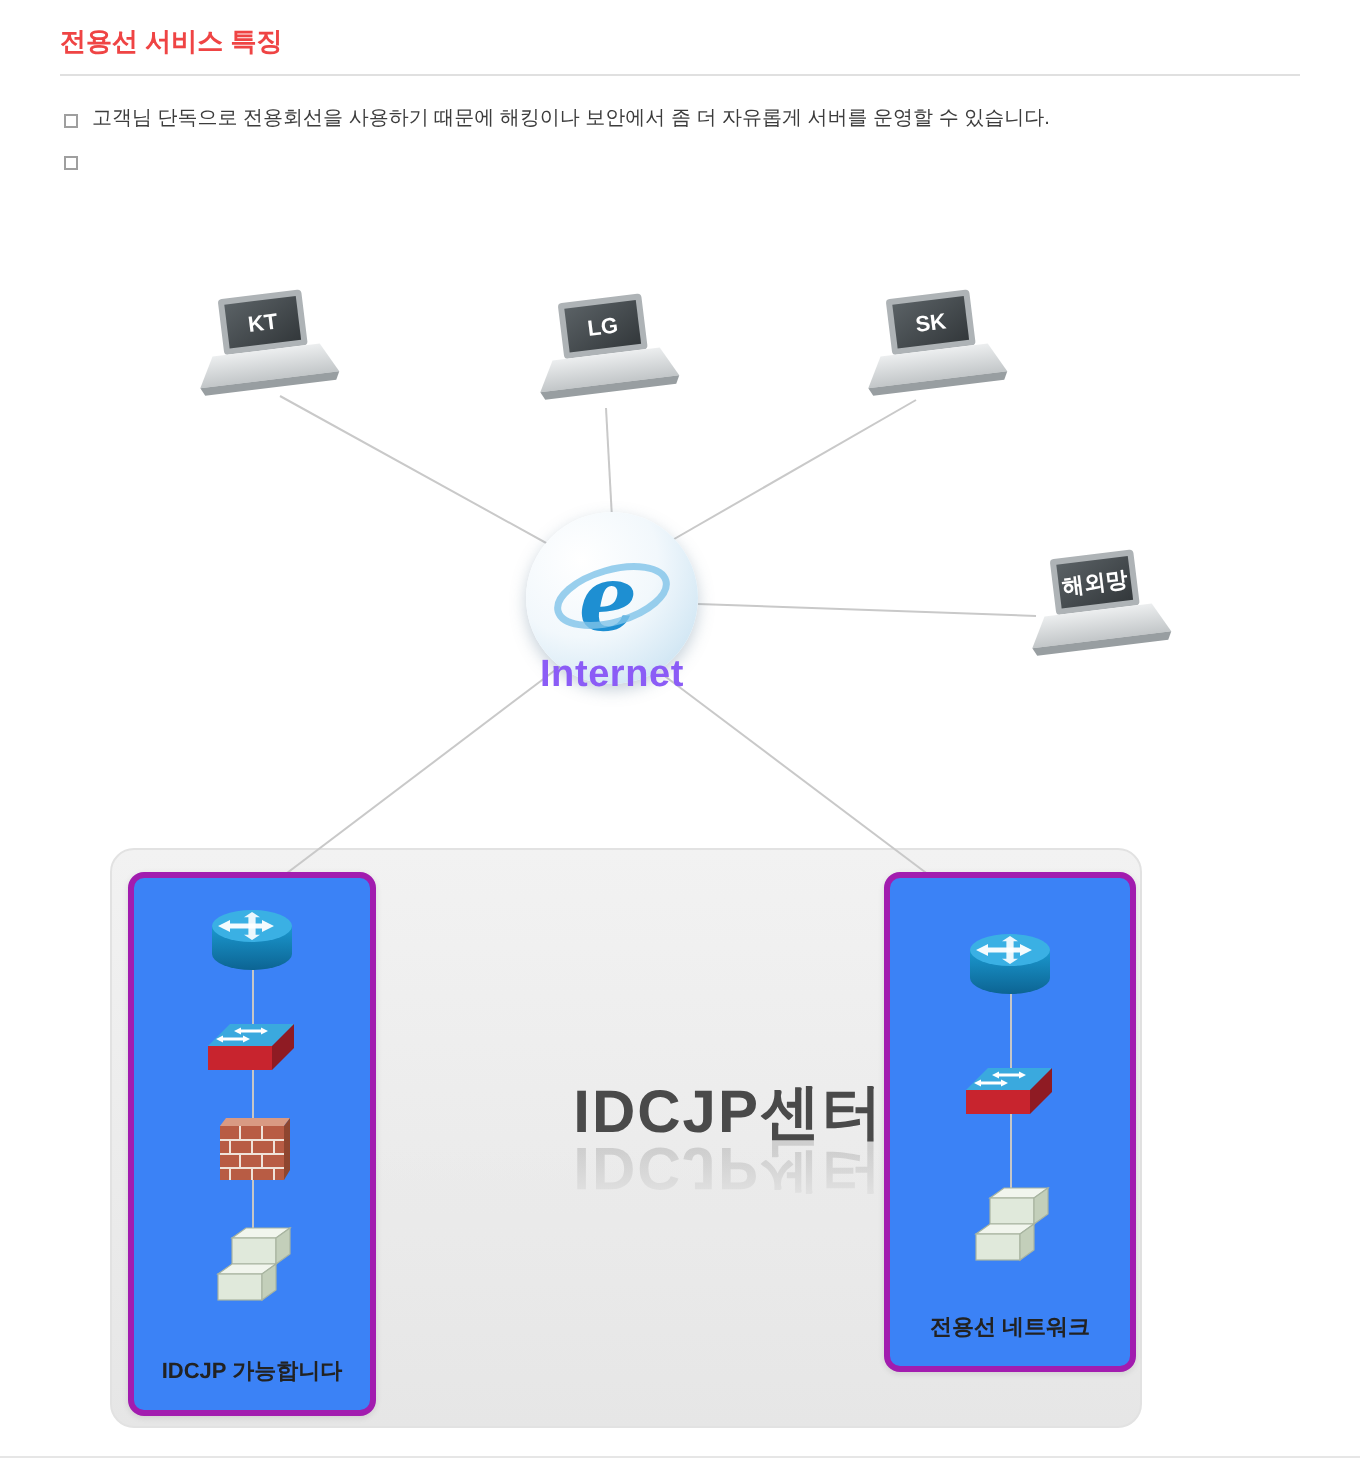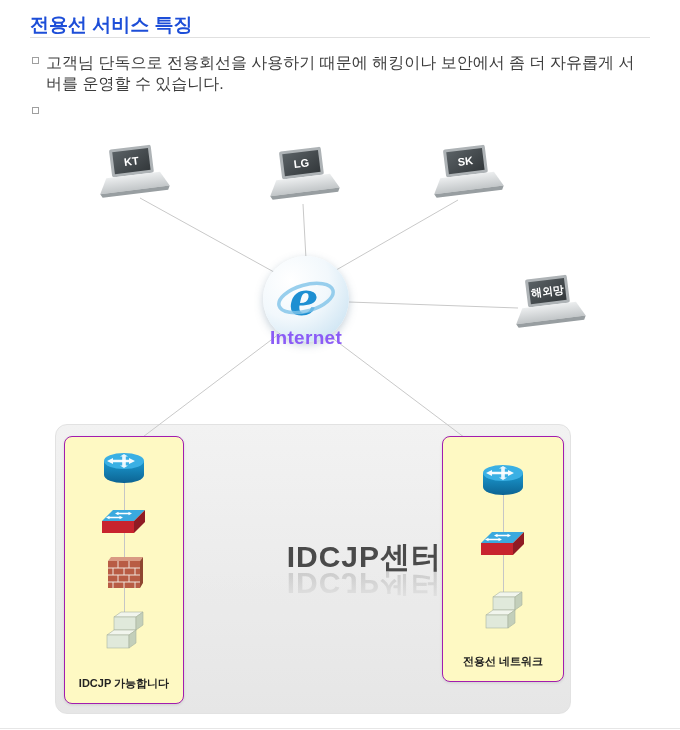--- a/index.html
+++ b/index.html
@@ -1,32 +1,32 @@
 <!DOCTYPE html>
 <html><head>
 <meta charset="utf-8">
 <style>
   html,body{margin:0;padding:0;}
   body{width:680px;height:730px;background:#fff;font-family:"Liberation Sans","DejaVu Sans",sans-serif;}
   .page{position:relative;width:680px;height:730px;overflow:hidden;background:#fff;}
 
-  .title{position:absolute;left:30px;top:12px;font-size:19px;font-weight:bold;color:#1d4ed8;margin:0;}
+  .title{position:absolute;left:30px;top:12px;font-size:13px;font-weight:bold;color:#ef4444;margin:0;}
   .title-rule{position:absolute;left:30px;top:37px;width:620px;height:1px;background:#e0e0e0;}
 
   .bullets{position:absolute;left:32px;top:53px;list-style:none;margin:0;padding:0;width:615px;}
-  .bullet{display:flex;margin-bottom:8px;font-size:16px;color:#3c3c3c;line-height:1.3;}
+  .bullet{display:flex;margin-bottom:8px;font-size:10px;color:#3c3c3c;line-height:1.3;}
   .sq{flex:none;width:5px;height:5px;border:1px solid #9f9f9f;margin:4px 7px 0 0;background:#fff;}
 
   .lines{position:absolute;left:0;top:0;z-index:2;pointer-events:none;}
   .lines line{stroke:#c9c9c9;stroke-width:1;}
 
   .idc-box{position:absolute;left:55px;top:424px;width:514px;height:288px;border-radius:12px;
     background:linear-gradient(180deg,#f2f2f2,#e6e6e6);border:1px solid #e2e2e2;z-index:1;}
 
-  .net-box{position:absolute;background:#fef9c3;border:1px solid #a21caf;border-radius:8px;
+  .net-box{position:absolute;background:#3b82f6;border:3px solid #a21caf;border-radius:8px;
     box-shadow:0 1px 3px rgba(0,0,0,0.10);z-index:3;}
   .net-box.left{left:64px;top:436px;width:118px;height:266px;}
   .net-box.right{left:442px;top:436px;width:120px;height:244px;}
   .stack-line{position:absolute;left:50%;width:1px;background:#c6c6c6;}
   .net-box.left .stack-line{top:30px;height:168px;}
   .net-box.right .stack-line{top:44px;height:136px;}
   .dev{position:absolute;left:50%;transform:translateX(-50%);}
   .net-box.left .dev.router{top:14px;}
   .net-box.left .dev.switch{top:72px;}
   .net-box.left .dev.firewall{top:120px;}

